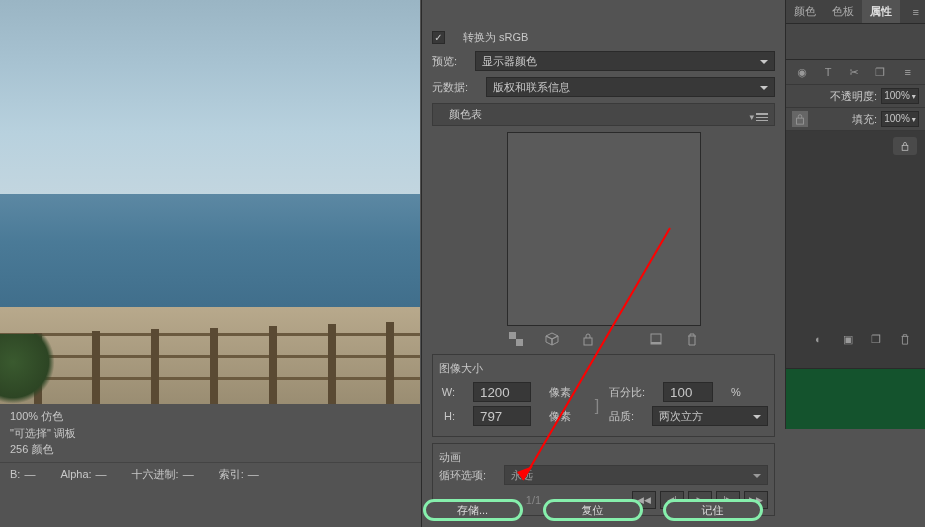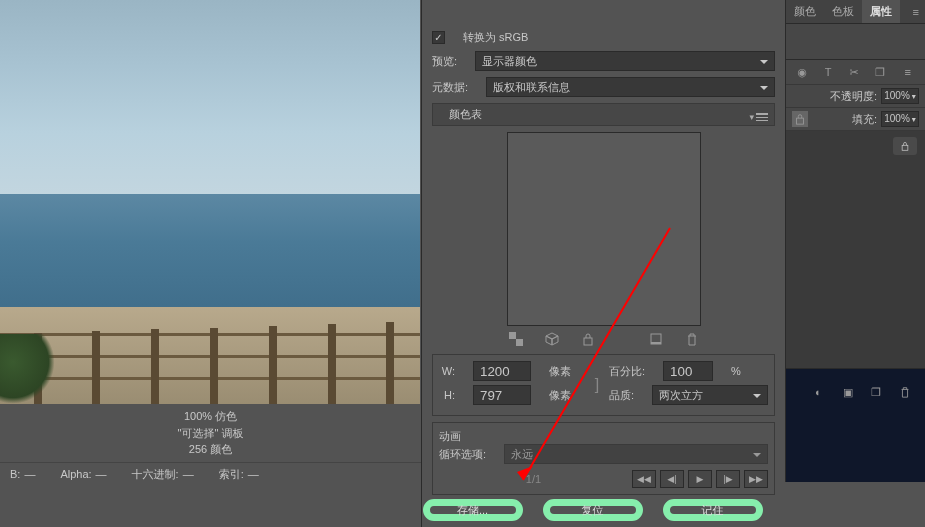--- a/index.html
+++ b/index.html
@@ -1,34 +1,34 @@
 <!DOCTYPE html>
 <html><head>
 <meta charset="utf-8">
 <style>
   * { box-sizing: border-box; margin: 0; padding: 0; font-family: "Microsoft YaHei", sans-serif; }
   body { background: #535353; width: 925px; height: 527px; overflow: hidden; position: relative; color: #c8c8c8; font-size: 11px; }
 
   
   .main-area { position: absolute; left: 0; top: 0; width: 785px; height: 527px; background: #535353; display: flex; }
-  .right-panel { position: absolute; right: 0; top: 0; width: 140px; height: 482px; background: #0f172a; border-left: 1px solid #2a2a2a; }
+  .right-panel { position: absolute; right: 0; top: 0; width: 140px; height: 429px; background: #14532d; border-left: 1px solid #2a2a2a; }
 
   .left-column { width: 422px; display: flex; flex-direction: column; border-right: 1px solid #2a2a2a; }
   .center-column { flex: 1; display: flex; flex-direction: column; padding: 4px 10px 0 10px; }
 
   .preview-image { width: 420px; height: 404px; background: #6b6b6b; position: relative; overflow: hidden; }
   .sky { position: absolute; top: 0; left: 0; right: 0; height: 55%; background: linear-gradient(180deg, #9ab5c4 0%, #a8c3d2 30%, #b8d1de 60%, #c7d8e0 100%); }
   .sea { position: absolute; top: 48%; left: 0; right: 0; height: 30%; background: linear-gradient(180deg, #5c88a3 0%, #4a7a97 40%, #3f6d8a 100%); }
   .beach { position: absolute; top: 76%; left: 0; right: 0; bottom: 0; background: linear-gradient(180deg, #b8a98c 0%, #9a8d72 100%); }
   .fence { position: absolute; bottom: 0; left: 0; right: 0; height: 22%; }
   .fence-rail { position: absolute; left: 0; right: 0; height: 3px; background: #6b5a3f; }
   .fence-post { position: absolute; width: 8px; background: #5a4a33; bottom: 0; }
   .veg { position: absolute; bottom: 0; left: -5px; width: 60px; height: 70px; background: radial-gradient(circle at 30% 40%, #3a5a2f 0%, #2d4524 60%, transparent 70%); }
 
-  .preview-info { padding: 4px 10px; text-align: center; line-height: 1.5; font-size: 11px; }
+  .preview-info { padding: 4px 10px; text-align: left; line-height: 1.5; font-size: 11px; }
   .info-bar { display: flex; padding: 4px 10px; gap: 16px; border-top: 1px solid #444; font-size: 11px; }
   .info-item { display: flex; align-items: center; gap: 4px; }
   .info-val { min-width: 20px; }
 
   
   .row { display: flex; align-items: center; margin-bottom: 6px; gap: 18px; }
   .checkbox { width: 13px; height: 13px; background: #383838; border: 1px solid #2a2a2a; display: inline-flex; align-items: center; justify-content: center; }
   .checkbox.checked::after { content: "✓"; color: #c8c8c8; font-size: 10px; }
   .label { color: #c8c8c8; white-space: nowrap; }
   .dropdown { flex: 1; background: #383838; border: 1px solid #2a2a2a; height: 20px; display: flex; align-items: center; padding: 0 18px 0 6px; position: relative; color: #c8c8c8; }
@@ -56,21 +56,21 @@
   .anim-controls { display: flex; align-items: center; margin-top: 6px; gap: 4px; }
   .anim-page { flex: 1; text-align: center; color: #888; }
   .anim-btn { width: 24px; height: 18px; background: #474747; border: 1px solid #2a2a2a; display: flex; align-items: center; justify-content: center; color: #aaa; font-size: 9px; }
 
   
   .arrow { position: absolute; pointer-events: none; }
   .arrow svg { overflow: visible; }
 
   
   .bottom-buttons { position: absolute; bottom: 6px; left: 400px; right: 140px; display: flex; justify-content: center; gap: 20px; }
-  .btn { width: 100px; height: 22px; border: 7px solid #86efac; border-radius: 11px; background: #535353; display: flex; align-items: center; justify-content: center; color: #ddd; }
+  .btn { width: 100px; height: 22px; border: 3px solid #86efac; border-radius: 11px; background: #535353; display: flex; align-items: center; justify-content: center; color: #ddd; }
 
   
   .rp-tabs { display: flex; align-items: center; height: 24px; background: #424242; border-bottom: 1px solid #2a2a2a; font-size: 11px; }
   .rp-tab { padding: 4px 8px; color: #aaa; }
   .rp-tab.active { background: #535353; color: #ddd; font-weight: bold; }
   .rp-menu { margin-left: auto; padding: 0 6px; color: #aaa; }
   .rp-row { display: flex; align-items: center; padding: 3px 6px; gap: 4px; border-bottom: 1px solid #383838; background: #474747; }
   .rp-icon { width: 16px; height: 16px; display: flex; align-items: center; justify-content: center; color: #999; font-size: 11px; }
   .rp-icon.active { background: #666; }
   .rp-field { width: 38px; height: 16px; background: #383838; border: 1px solid #2a2a2a; text-align: center; font-size: 10px; line-height: 14px; }
@@ -170,20 +170,21 @@
               <rect x="2" y="2" width="10" height="10" fill="none" stroke="currentColor"></rect>
               <rect x="2" y="10" width="10" height="2"></rect>
             </svg></span>
         <span class="ct-icon"><svg viewBox="0 0 14 14">
               <path d="M3 4 h8 M5 4 V2 h4 V4 M4 4 v9 h6 V4" fill="none" stroke="currentColor"></path>
             </svg></span>
       </div>
     </div>
 
     <div class="img-size">
+      <div style="margin-bottom:6px">图像大小</div>
       <div style="display:flex;gap:8px">
         <div style="flex:0 0 auto">
           <div class="row">
             <span class="dim-label label">W:</span>
             <input class="input-field dim-input" value="1200" style="">
             <span class="label unit">像素</span>
           </div>
           <div class="row">
             <span class="dim-label label">H:</span>
             <input class="input-field dim-input" value="797" style="">

